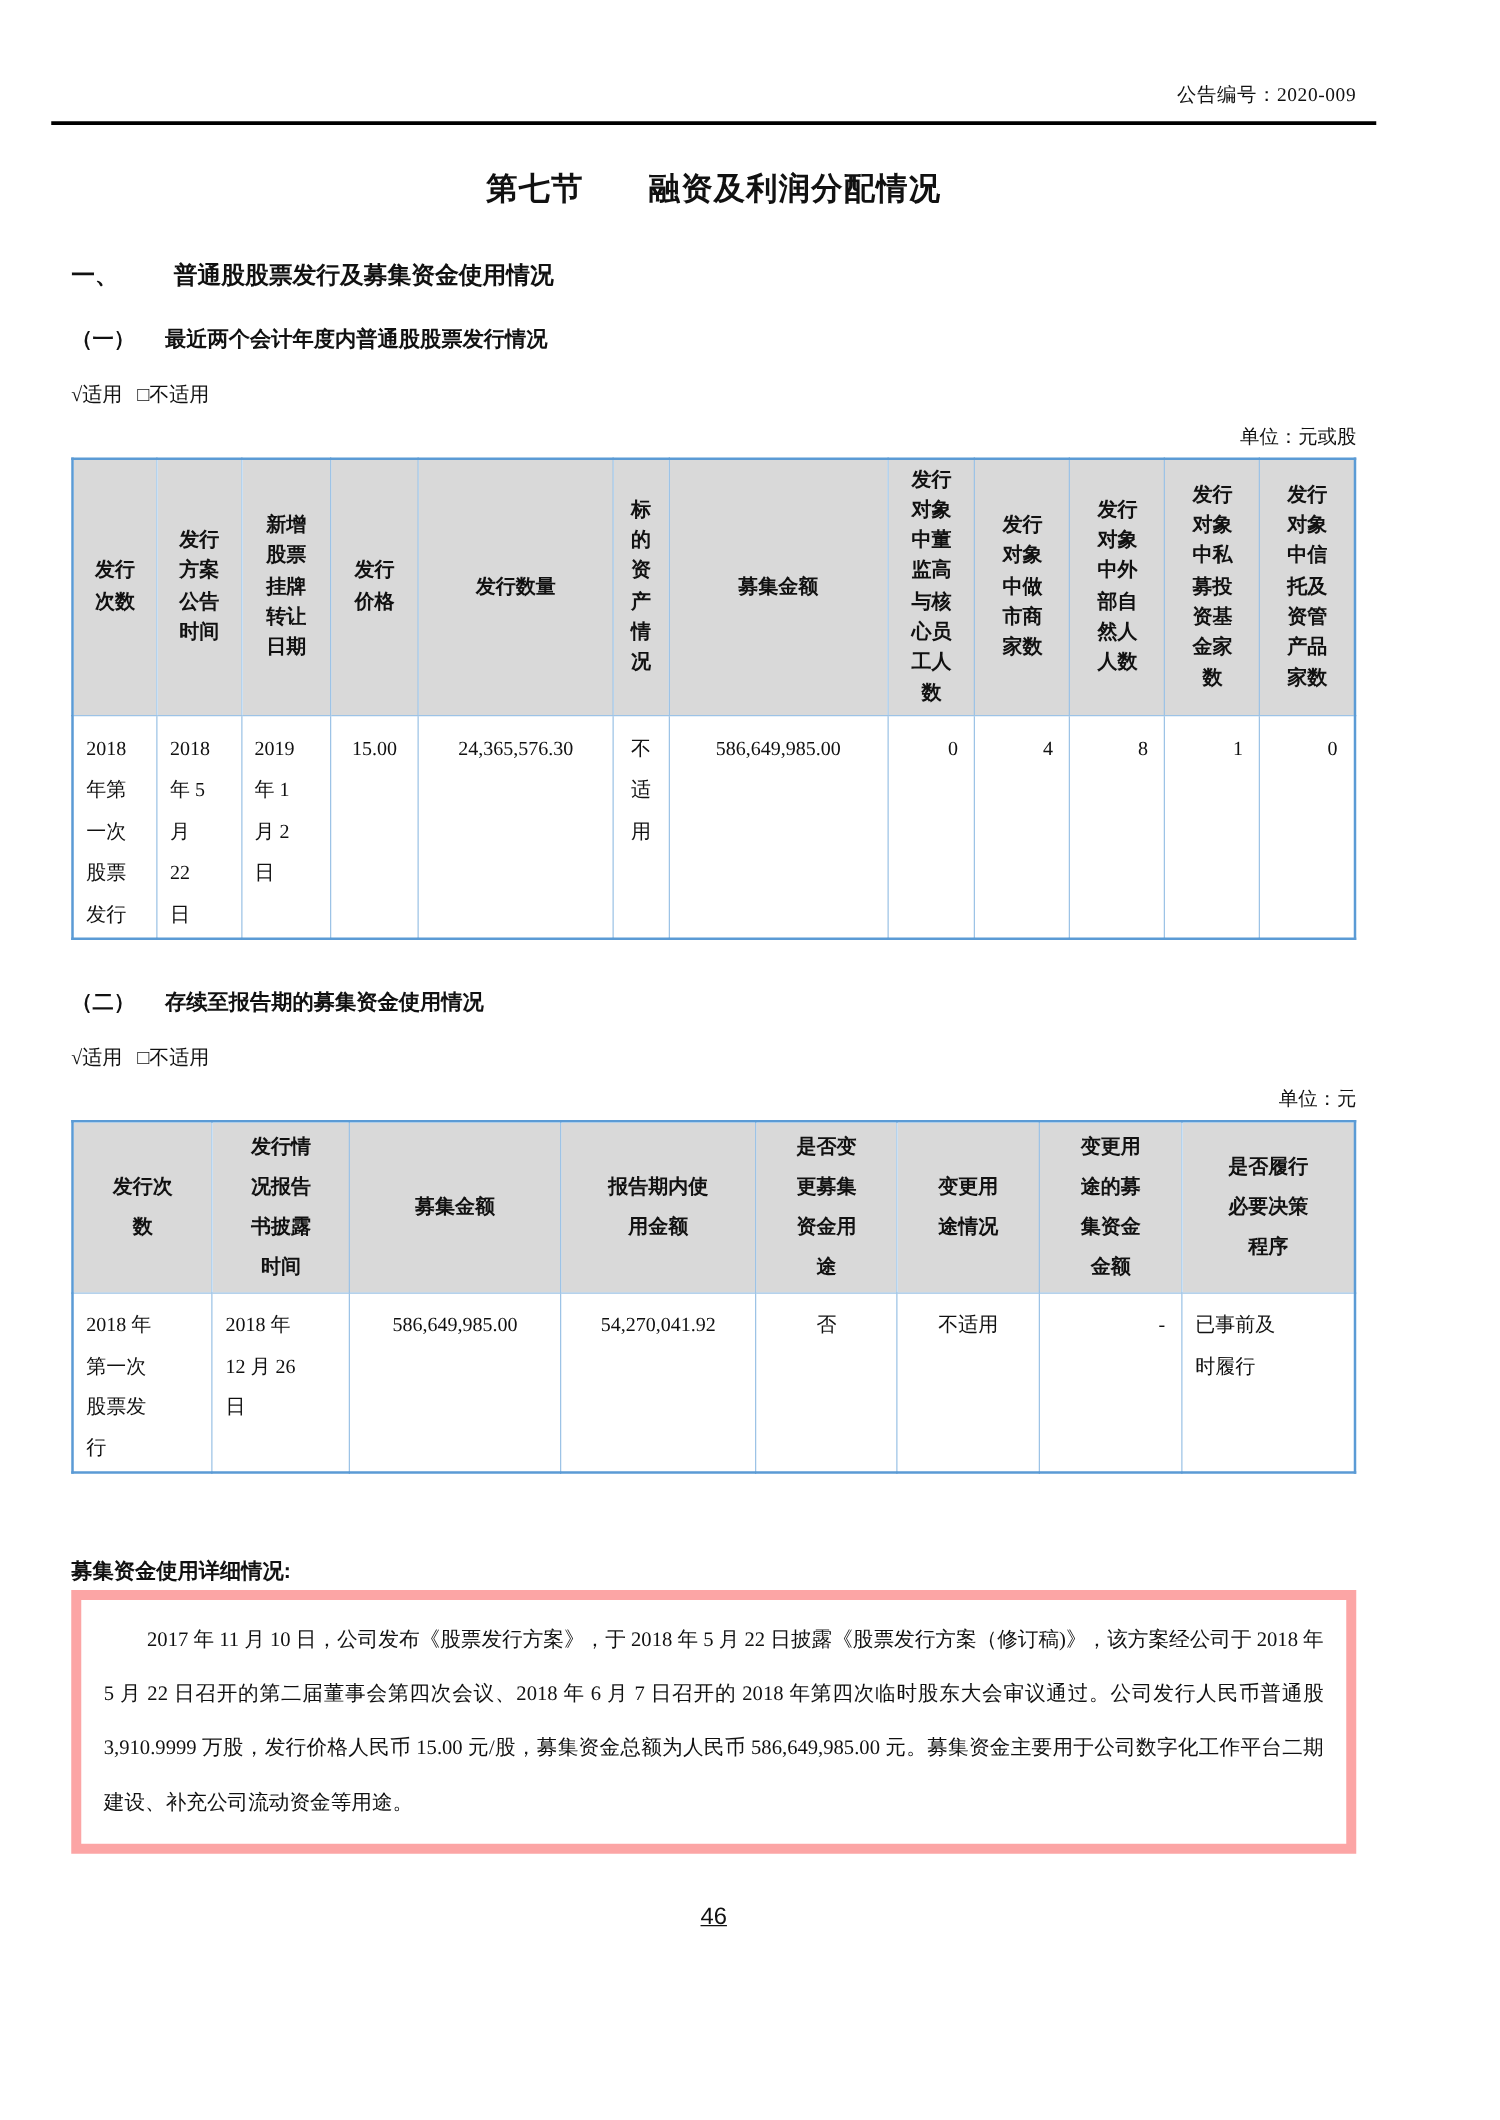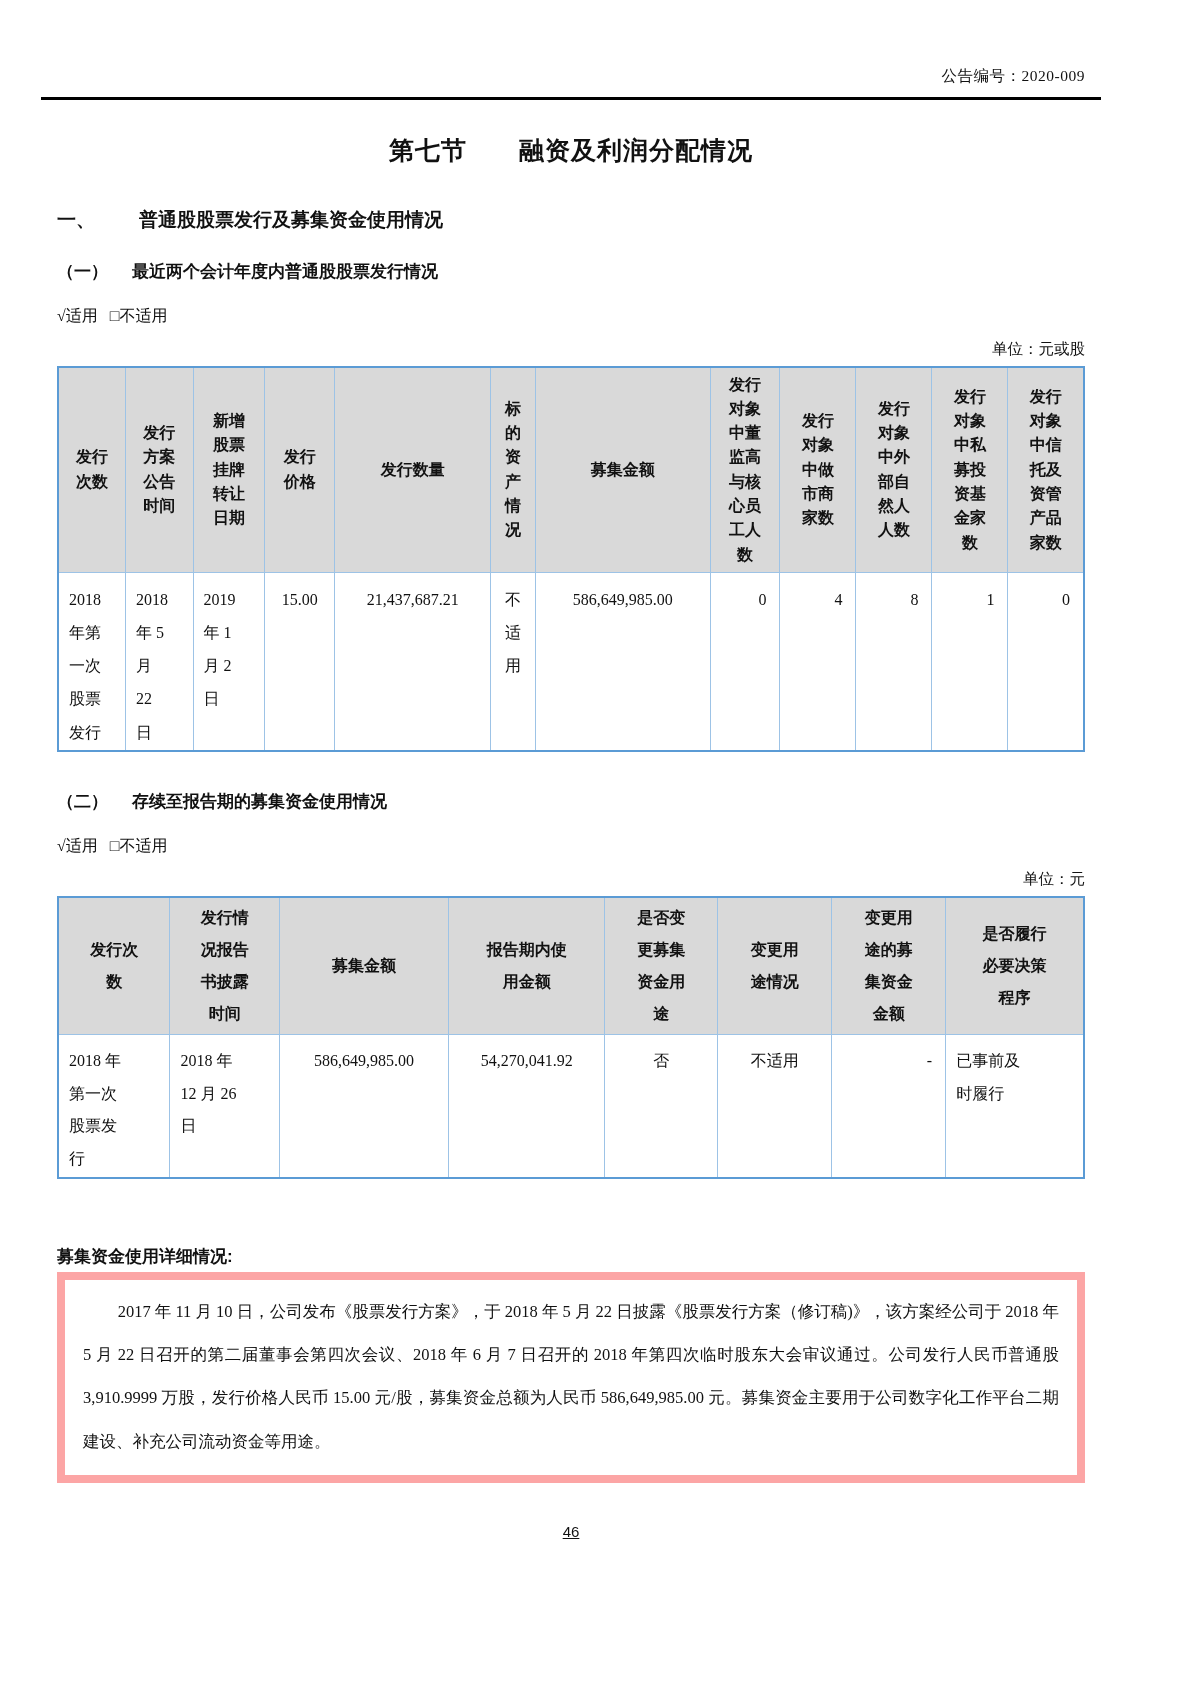--- a/index.html
+++ b/index.html
@@ -105,21 +105,21 @@
   .detail-box p {
     margin: 0;
     font-size: 16.5px;
     line-height: 2.62;
     text-align: justify;
     text-indent: 2.1em;
   }
   .page-number {
     margin-top: 40px;
     text-align: center;
-    font-size: 15px;
+    font-size: 19px;
     font-family: "Liberation Sans", "DejaVu Sans", sans-serif;
     text-decoration: underline;
   }
 </style>
 </head>
 <body>
 
 <div class="page">
 
   <div class="doc-number">公告编号：2020-009</div>
@@ -222,21 +222,21 @@
       <td class="al">2018
 年 5
 月
 22
 日</td>
       <td class="al">2019
 年 1
 月 2
 日</td>
       <td class="ac">15.00</td>
-      <td class="ac">21,437,687.21</td>
+      <td class="ac">24,365,576.30</td>
       <td class="ac">不
 适
 用</td>
       <td class="ac">586,649,985.00</td>
       <td class="ar">0</td>
       <td class="ar">4</td>
       <td class="ar">8</td>
       <td class="ar">1</td>
       <td class="ar">0</td>
     </tr>

